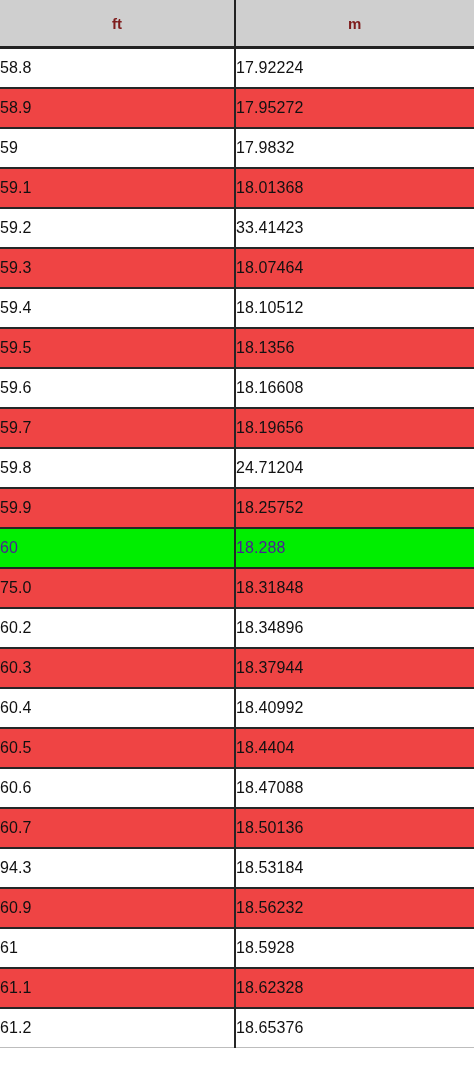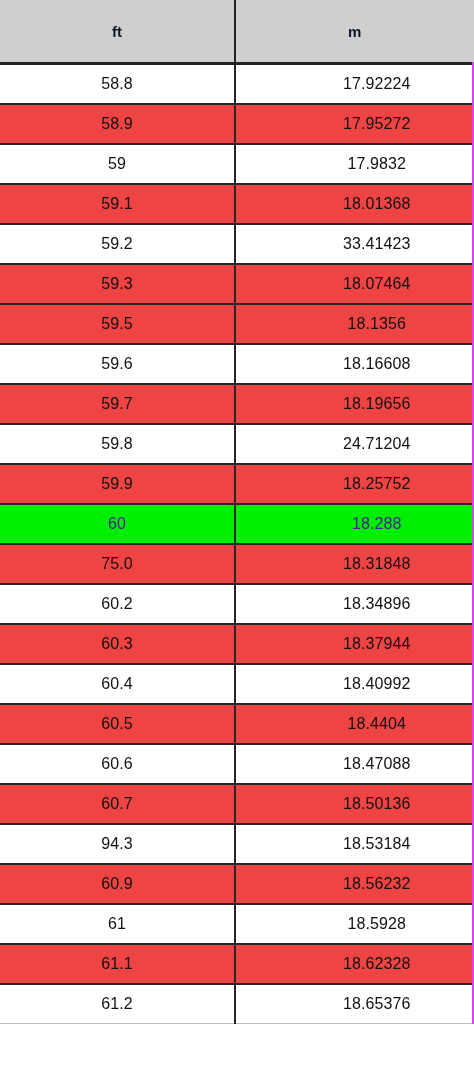--- a/index.html
+++ b/index.html
@@ -16,49 +16,48 @@
   #conversion-table {
     width: 474px;
     border-collapse: collapse;
     table-layout: fixed;
   }
   #conversion-table col.col-ft { width: 235px; }
   #conversion-table col.col-m  { width: 239px; }
 
   #conversion-table thead th {
     background: #cfcfcf;
-    color: #0f172a;
+    color: #7f1d1d;
     font-size: 15px;
     font-weight: bold;
     height: 38px;
     text-align: center;
     vertical-align: middle;
     border-bottom: 3px solid #222222;
     border-right: 2px solid #222222;
-    padding: 12px;
+    padding: 4px;
   }
   #conversion-table thead th:last-child {
     border-right: 1px solid #bdbdbd;
   }
 
   #conversion-table tbody td {
     height: 38px;
     font-size: 16px;
     font-weight: normal;
     color: #111111;
-    text-align: center;
+    text-align: left;
     vertical-align: middle;
     border-bottom: 2px solid #262626;
     border-right: 2px solid #262626;
     padding: 0;
     letter-spacing: 0.1px;
   }
   #conversion-table tbody td:last-child {
-    border-right: 5px solid #d946ef;
-    padding-left: 46px;
+    border-right: 1px solid #d946ef;
   }
   #conversion-table tbody tr.row-odd  td { background: #ffffff; }
   #conversion-table tbody tr.row-even td { background: #ef4444; }
   #conversion-table tbody tr.row-highlight td {
     background: #00ee00;
     color: #4c1d95;
   }
   #conversion-table tbody tr:last-child td {
     border-bottom: 1px solid #bdbdbd;
     margin-left: 40px;
@@ -95,20 +94,24 @@
         <td>59.1</td>
         <td>18.01368</td>
       </tr>
       <tr class="row-odd">
         <td>59.2</td>
         <td>33.41423</td>
       </tr>
       <tr class="row-even">
         <td>59.3</td>
         <td>18.07464</td>
+      </tr>
+      <tr class="row-odd">
+        <td>59.4</td>
+        <td>18.10512</td>
       </tr>
       <tr class="row-even">
         <td>59.5</td>
         <td>18.1356</td>
       </tr>
       <tr class="row-odd">
         <td>59.6</td>
         <td>18.16608</td>
       </tr>
       <tr class="row-even">

